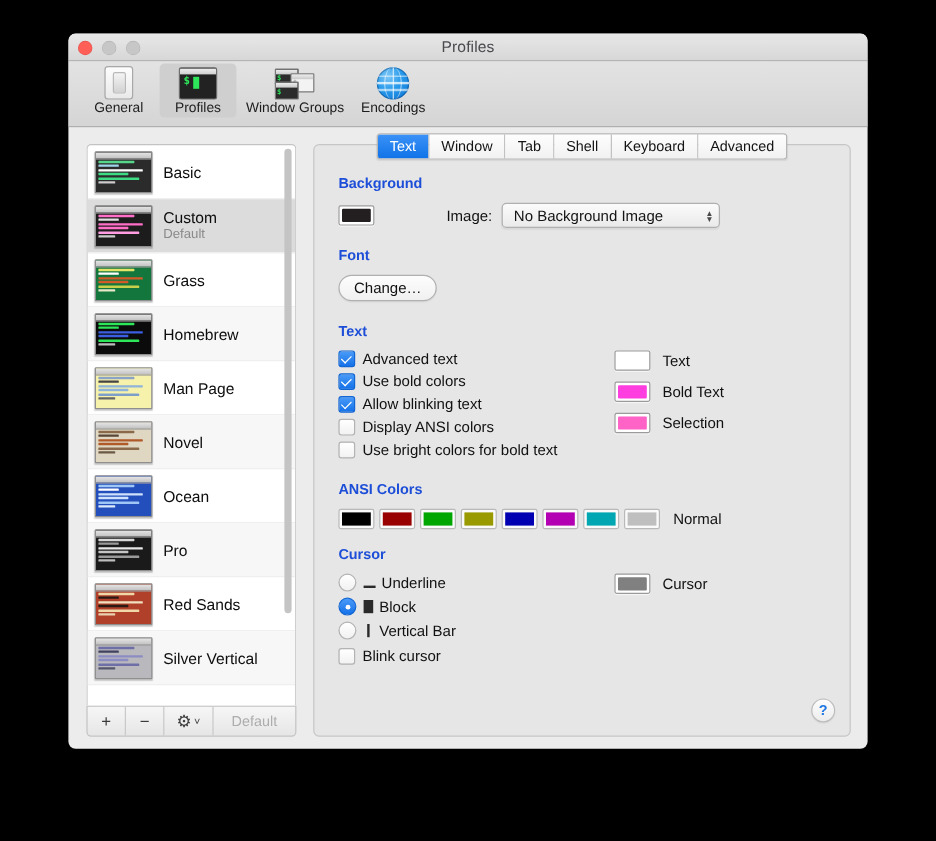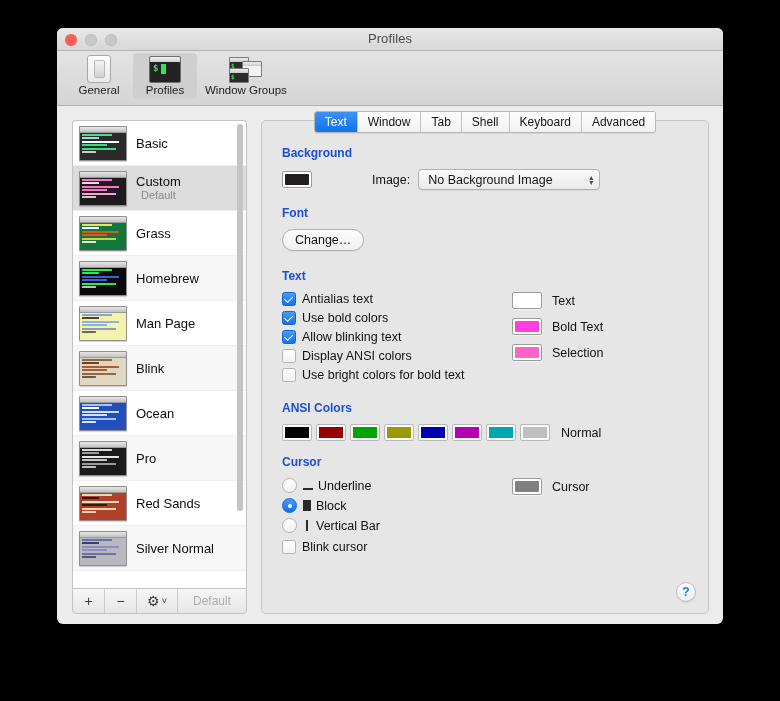--- a/index.html
+++ b/index.html
@@ -75,21 +75,21 @@
   .ic-globe:before{content:"";position:absolute;left:50%;top:0;width:1.5px;height:100%;
     background:rgba(255,255,255,.75);transform:translateX(-50%);}
   .ic-globe:after{content:"";position:absolute;left:0;top:50%;width:100%;height:1.5px;
     background:rgba(255,255,255,.75);transform:translateY(-50%);}
   .glat{position:absolute;left:0;width:100%;height:1.2px;background:rgba(255,255,255,.6);}
   .glon{position:absolute;top:0;height:100%;border-left:1.2px solid rgba(255,255,255,.55);
     border-right:1.2px solid rgba(255,255,255,.55);border-radius:50%;}
   
   .content{display:flex;height:calc(100% - 74px);padding:14px 14px 14px 15px;box-sizing:border-box;}
   
-  .sidebar{width:175px;display:flex;flex-direction:column;text-align:center;}
+  .sidebar{width:175px;display:flex;flex-direction:column;}
   .listbox{
     flex:1;background:#fff;border:1px solid #c3c3c3;border-bottom:none;
     border-radius:4px 4px 0 0;position:relative;overflow:hidden;
   }
   .listscroll{position:absolute;inset:0;overflow:hidden;}
   .prow{
     display:flex;align-items:center;height:45px;padding:0 6px;gap:9px;
     border-bottom:1px solid #efefef;box-sizing:border-box;cursor:default;
   }
   .prow.alt{background:#f7f7f7;}
@@ -255,20 +255,30 @@
             </div>
           <div class="w w3">
               <div class="tb"></div>
               <div class="g">$</div>
             </div>
         </div>
       </div>
       <div class="tblabel">Window Groups</div>
     </div>
 
+    <div class="tbitem">
+      <div class="tbicon">
+        <div class="ic-globe">
+          <div class="glat" style="top:28%"></div>
+          <div class="glat" style="top:70%"></div>
+          <div class="glon" style="left:22%;right:22%"></div>
+        </div>
+      </div>
+      <div class="tblabel">Encodings</div>
+    </div>
 
   </div>
 
   <div class="content">
 
     <div class="sidebar">
       <div class="listbox">
         <div class="listscroll" id="profile-rows">
             <div class="prow">
               <div class="thumb" style="background: rgb(43, 43, 43);">
@@ -357,21 +367,21 @@
                 <div class="body">
                   <div class="tline" style="background: rgb(138, 106, 74); width: 72%;"></div>
                   <div class="tline" style="background: rgb(90, 70, 54); width: 40%;"></div>
                   <div class="tline" style="background: rgb(176, 90, 42); width: 88%;"></div>
                   <div class="tline" style="background: rgb(176, 90, 42); width: 60%;"></div>
                   <div class="tline" style="background: rgb(138, 106, 74); width: 80%;"></div>
                   <div class="tline" style="background: rgb(107, 90, 69); width: 34%;"></div>
                 </div>
               </div>
               <div>
-                <div class="pname">Blink</div>
+                <div class="pname">Novel</div>
               </div>
             </div>
             <div class="prow">
               <div class="thumb" style="background: rgb(34, 79, 188);">
                 <div class="tbar"></div>
                 <div class="body">
                   <div class="tline" style="background: rgb(159, 199, 245); width: 72%;"></div>
                   <div class="tline" style="background: rgb(255, 255, 255); width: 40%;"></div>
                   <div class="tline" style="background: rgb(207, 226, 251); width: 88%;"></div>
                   <div class="tline" style="background: rgb(207, 226, 251); width: 60%;"></div>
@@ -421,21 +431,21 @@
                 <div class="body">
                   <div class="tline" style="background: rgb(111, 111, 168); width: 72%;"></div>
                   <div class="tline" style="background: rgb(64, 64, 96); width: 40%;"></div>
                   <div class="tline" style="background: rgb(140, 140, 196); width: 88%;"></div>
                   <div class="tline" style="background: rgb(140, 140, 196); width: 60%;"></div>
                   <div class="tline" style="background: rgb(111, 111, 168); width: 80%;"></div>
                   <div class="tline" style="background: rgb(85, 85, 110); width: 34%;"></div>
                 </div>
               </div>
               <div>
-                <div class="pname">Silver Normal</div>
+                <div class="pname">Silver Vertical</div>
               </div>
             </div>
           </div>
         <div class="scrollbar">
           <div class="sbthumb"></div>
         </div>
       </div>
       <div class="listfooter">
         <div class="fbtn">+</div>
         <div class="fbtn">−</div>
@@ -480,21 +490,21 @@
         <div class="sect">Font</div>
         <div class="row" style="margin-bottom:18px">
           <div class="btn">Change…</div>
         </div>
 
         <div class="sect">Text</div>
         <div class="twocol" style="margin-bottom:14px">
           <div class="leftcol" id="text-checks">
               <div class="chk">
                 <span class="box on"></span>
-                <span class="lbl">Antialias text</span>
+                <span class="lbl">Advanced text</span>
               </div>
               <div class="chk">
                 <span class="box on"></span>
                 <span class="lbl">Use bold colors</span>
               </div>
               <div class="chk">
                 <span class="box on"></span>
                 <span class="lbl">Allow blinking text</span>
               </div>
               <div class="chk">

